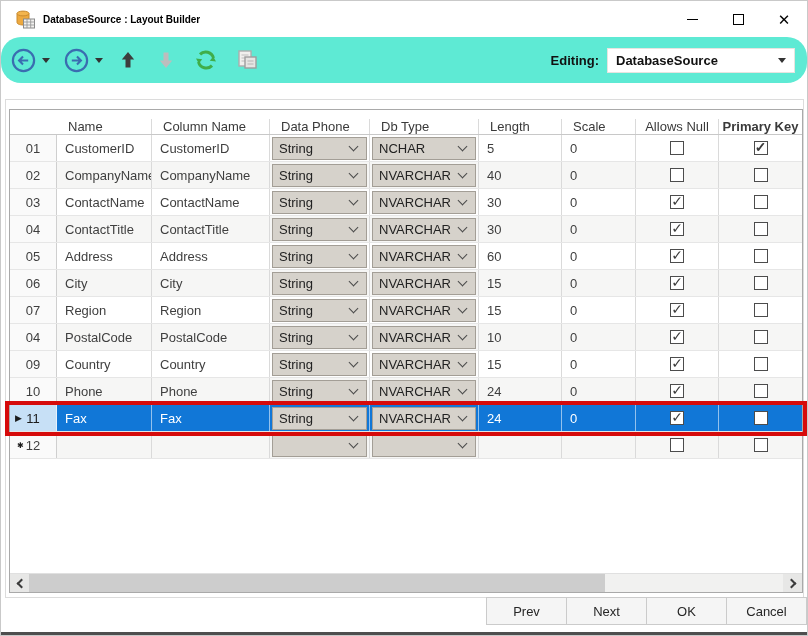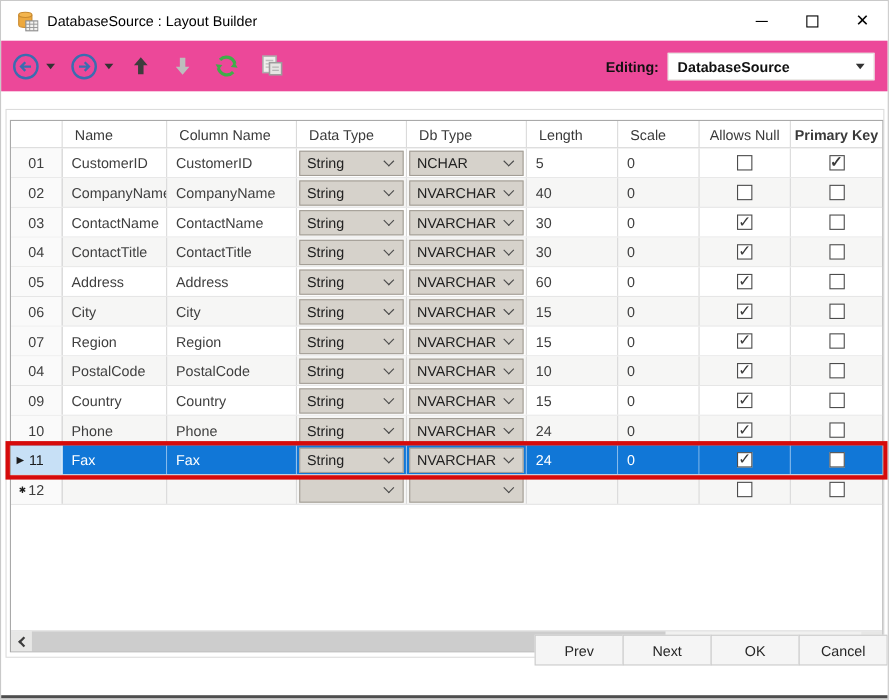--- a/index.html
+++ b/index.html
@@ -5,44 +5,44 @@
   * { margin:0; padding:0; box-sizing:border-box; }
   body { font-family:"Liberation Sans", sans-serif; background:#888; }
   #window{
     position:relative; width:808px; height:636px; background:#fff;
     border:1px solid #c9c9c9; overflow:hidden; font-size:13px; color:#2e2e2e;
   }
   
   .titlebar{ position:absolute; left:0; top:0; width:100%; height:36px;
     background:#fff; display:flex; align-items:center; }
   .titlebar .appicon{ margin:0 8px 0 14px; display:flex; }
-  .titlebar .title{ font-size:13px; color:#000; }
+  .titlebar .title{ font-size:10px; color:#000;font-weight:bold; }
   .wctrls{ margin-left:auto; display:flex; height:100%; }
   .wbtn{ width:46px; height:100%; display:flex; align-items:center; justify-content:center; cursor:default; }
   .g-min{ width:11px; height:1px; background:#000; }
   .g-max{ width:11px; height:11px; border:1px solid #000; }
   .g-close{ font-size:15px; color:#000; line-height:1; }
   
   .toolbar{ position:absolute; left:0; top:36px; width:100%; height:46px;
-    background:#ec4899; display:flex; align-items:center; }
+    background:#5eead4; display:flex; align-items:center;border-radius:20px; }
   .tbtn{ display:flex; align-items:center; justify-content:center; margin-left:10px; }
   .caret{ width:0; height:0; border-left:4px solid transparent; border-right:4px solid transparent;
     border-top:5px solid #333; margin-left:6px; }
   .editing{ margin-left:auto; display:flex; align-items:center; margin-right:12px; }
   .editing .lbl{ font-weight:700; color:#111; margin-right:8px; }
   .combo-top{ width:188px; height:25px; background:#fff; border:1px solid #e6e4e0;
     display:flex; align-items:center; justify-content:space-between; padding:0 8px; color:#111; font-weight:700; }
   
   .groupbox{ position:absolute; left:4px; top:98px; width:799px; height:499px;
     border:1px solid #dcdcdc; }
   .gb-label{ position:absolute; top:-9px; left:3px; background:#fff; padding:0 4px; color:#1c1c1c;margin-top:36px; }
   
   .grid{ position:absolute; left:3px; top:9px; width:794px; height:484px;
     border:1px solid #a9a9a9; background:#fff; display:flex; flex-direction:column; }
-  .hrow{ display:flex; height:25px; border-bottom:1px solid #c8c8c8; background:#fff; }
+  .hrow{ display:flex; height:25px; border-bottom:1px solid #c8c8c8; background:#fff;align-items:flex-end; }
   .hcell{ display:flex; align-items:center; padding-left:11px; color:#3a3a3a;
     border-right:1px solid #dadada; overflow:hidden; white-space:nowrap; }
   .hcell.center{ justify-content:center; padding-left:0; }
   .row{ display:flex; height:27px; border-bottom:1px solid #e6e6e6; background:#fff; position:relative; }
   .row.alt{ background:#f6f6f5; }
   .cell{ display:flex; align-items:center; padding-left:8px; border-right:1px solid #dadada;
     color:#3f3f3f; overflow:hidden; white-space:nowrap; }
   .c0{ width:47px; } .c1{ width:95px; } .c2{ width:118px; } .c3{ width:100px; }
   .c4{ width:109px; } .c5{ width:83px; } .c6{ width:74px; } .c7{ width:83px; } .c8{ width:83px; border-right:none;font-weight:bold; }
   .rowhdr{ justify-content:center; padding-left:0; background:#fafafa; border-right:1px solid #cfcfcf; position:relative; }
@@ -67,21 +67,21 @@
     border:4px solid var(--annot,#d60b0b); pointer-events:none; z-index:6; }
   
   .hscroll{ height:19px; display:flex; border-top:1px solid #e0e0e0; background:#f1f1f0; }
   .sbtn{ width:19px; height:100%; background:#e7e7e6; display:flex; align-items:center; justify-content:center; }
   .sarr{ width:7px; height:7px; border-right:2px solid #3c3c3c; border-bottom:2px solid #3c3c3c; }
   .sarr.left{ transform:rotate(135deg); margin-left:3px; }
   .sarr.right{ transform:rotate(-45deg); margin-right:3px; }
   .strack{ flex:1; position:relative; }
   .sthumb{ position:absolute; left:0; top:0; width:576px; height:100%; background:#cdcdcd; }
   
-  .footer{ position:absolute; right:0; top:576px; display:flex; }
+  .footer{ position:absolute; right:0; top:596px; display:flex; }
   .fbtn{ width:81px; height:28px; background:#f5f5f5; border:1px solid #cbcbcb; margin-left:-1px;
     display:flex; align-items:center; justify-content:center; color:#262626; }
   .bottom-edge{ position:absolute; left:0; bottom:0; width:100%; height:3px; background:#4e4e4e; z-index:8; }
 </style>
 </head>
 <body>
 
 <div id="window">
 
   <div class="titlebar">
@@ -158,21 +158,21 @@
   </div>
 
   <div class="groupbox">
     <span class="gb-label">Object Layout</span>
 
     <div class="grid">
       <div class="hrow">
           <div class="hcell c0"></div>
           <div class="hcell c1">Name</div>
           <div class="hcell c2">Column Name</div>
-          <div class="hcell c3">Data Type</div>
+          <div class="hcell c3">Data Phone</div>
           <div class="hcell c4">Db Type</div>
           <div class="hcell c5">Length</div>
           <div class="hcell c6">Scale</div>
           <div class="hcell c7 center">Allows Null</div>
           <div class="hcell c8 center">Primary Key</div>
         </div>
       <div>
           <div class="row">
             <div class="cell c0 rowhdr">
               <span>01</span>

